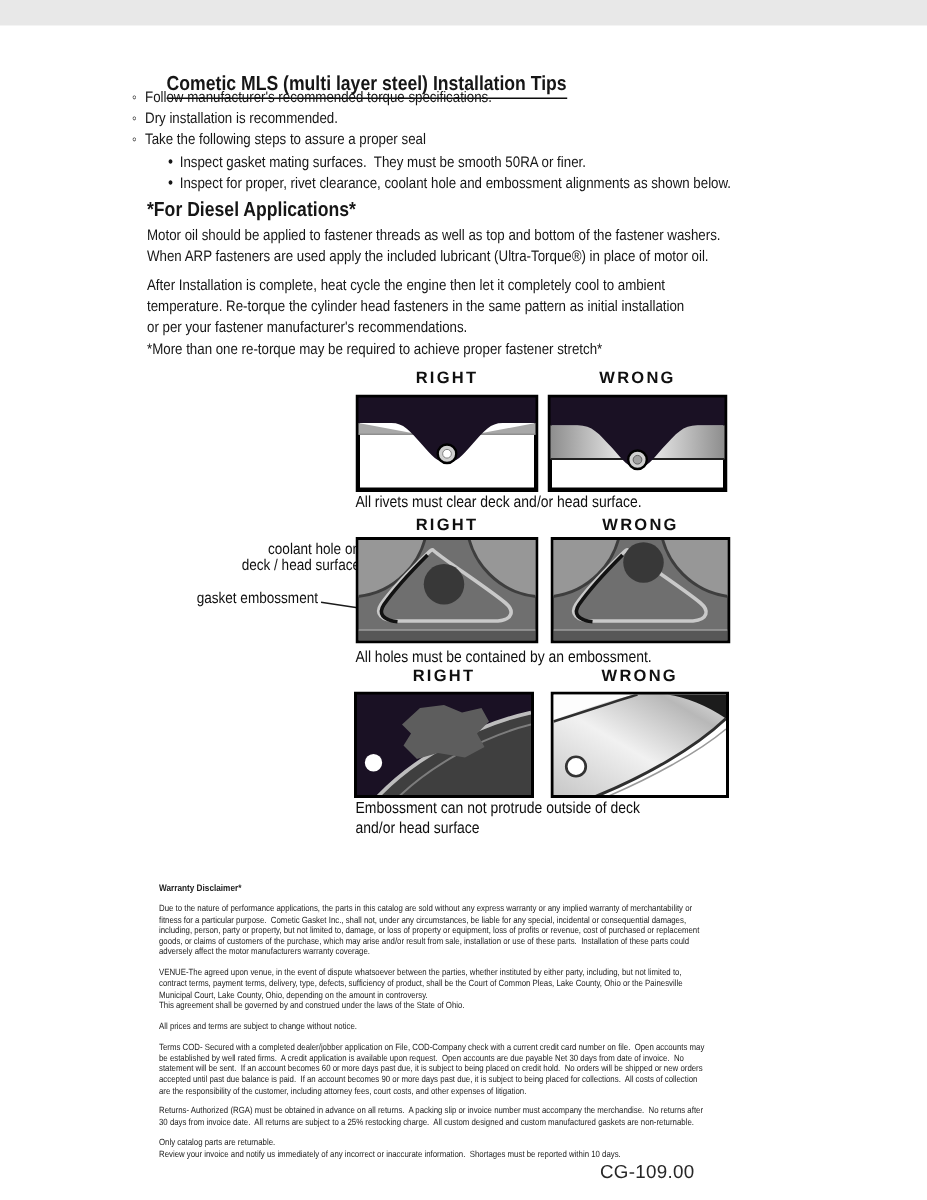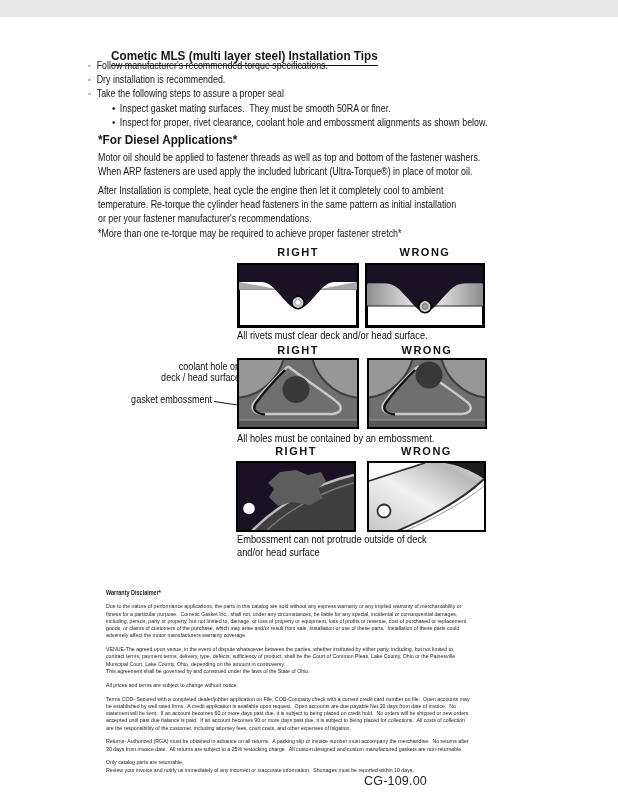--- a/index.html
+++ b/index.html
@@ -209,15 +209,15 @@
 be established by well rated firms.  A credit application is available upon request.  Open accounts are due payable Net 30 days from date of invoice.  No
 statement will be sent.  If an account becomes 60 or more days past due, it is subject to being placed on credit hold.  No orders will be shipped or new orders
 accepted until past due balance is paid.  If an account becomes 90 or more days past due, it is subject to being placed for collections.  All costs of collection
 are the responsibility of the customer, including attorney fees, court costs, and other expenses of litigation.</p>
     <p>Returns- Authorized (RGA) must be obtained in advance on all returns.  A packing slip or invoice number must accompany the merchandise.  No returns after
 30 days from invoice date.  All returns are subject to a 25% restocking charge.  All custom designed and custom manufactured gaskets are non-returnable.</p>
     <p>Only catalog parts are returnable.
 Review your invoice and notify us immediately of any incorrect or inaccurate information.  Shortages must be reported within 10 days.</p>
   </div>
 
-  <div class="foot" style="left:364px;top:757px;">CG-109.00</div>
+  <div class="foot" style="left:400px;top:757px;">CG-109.00</div>
 
 </div>
 
 </body></html>

